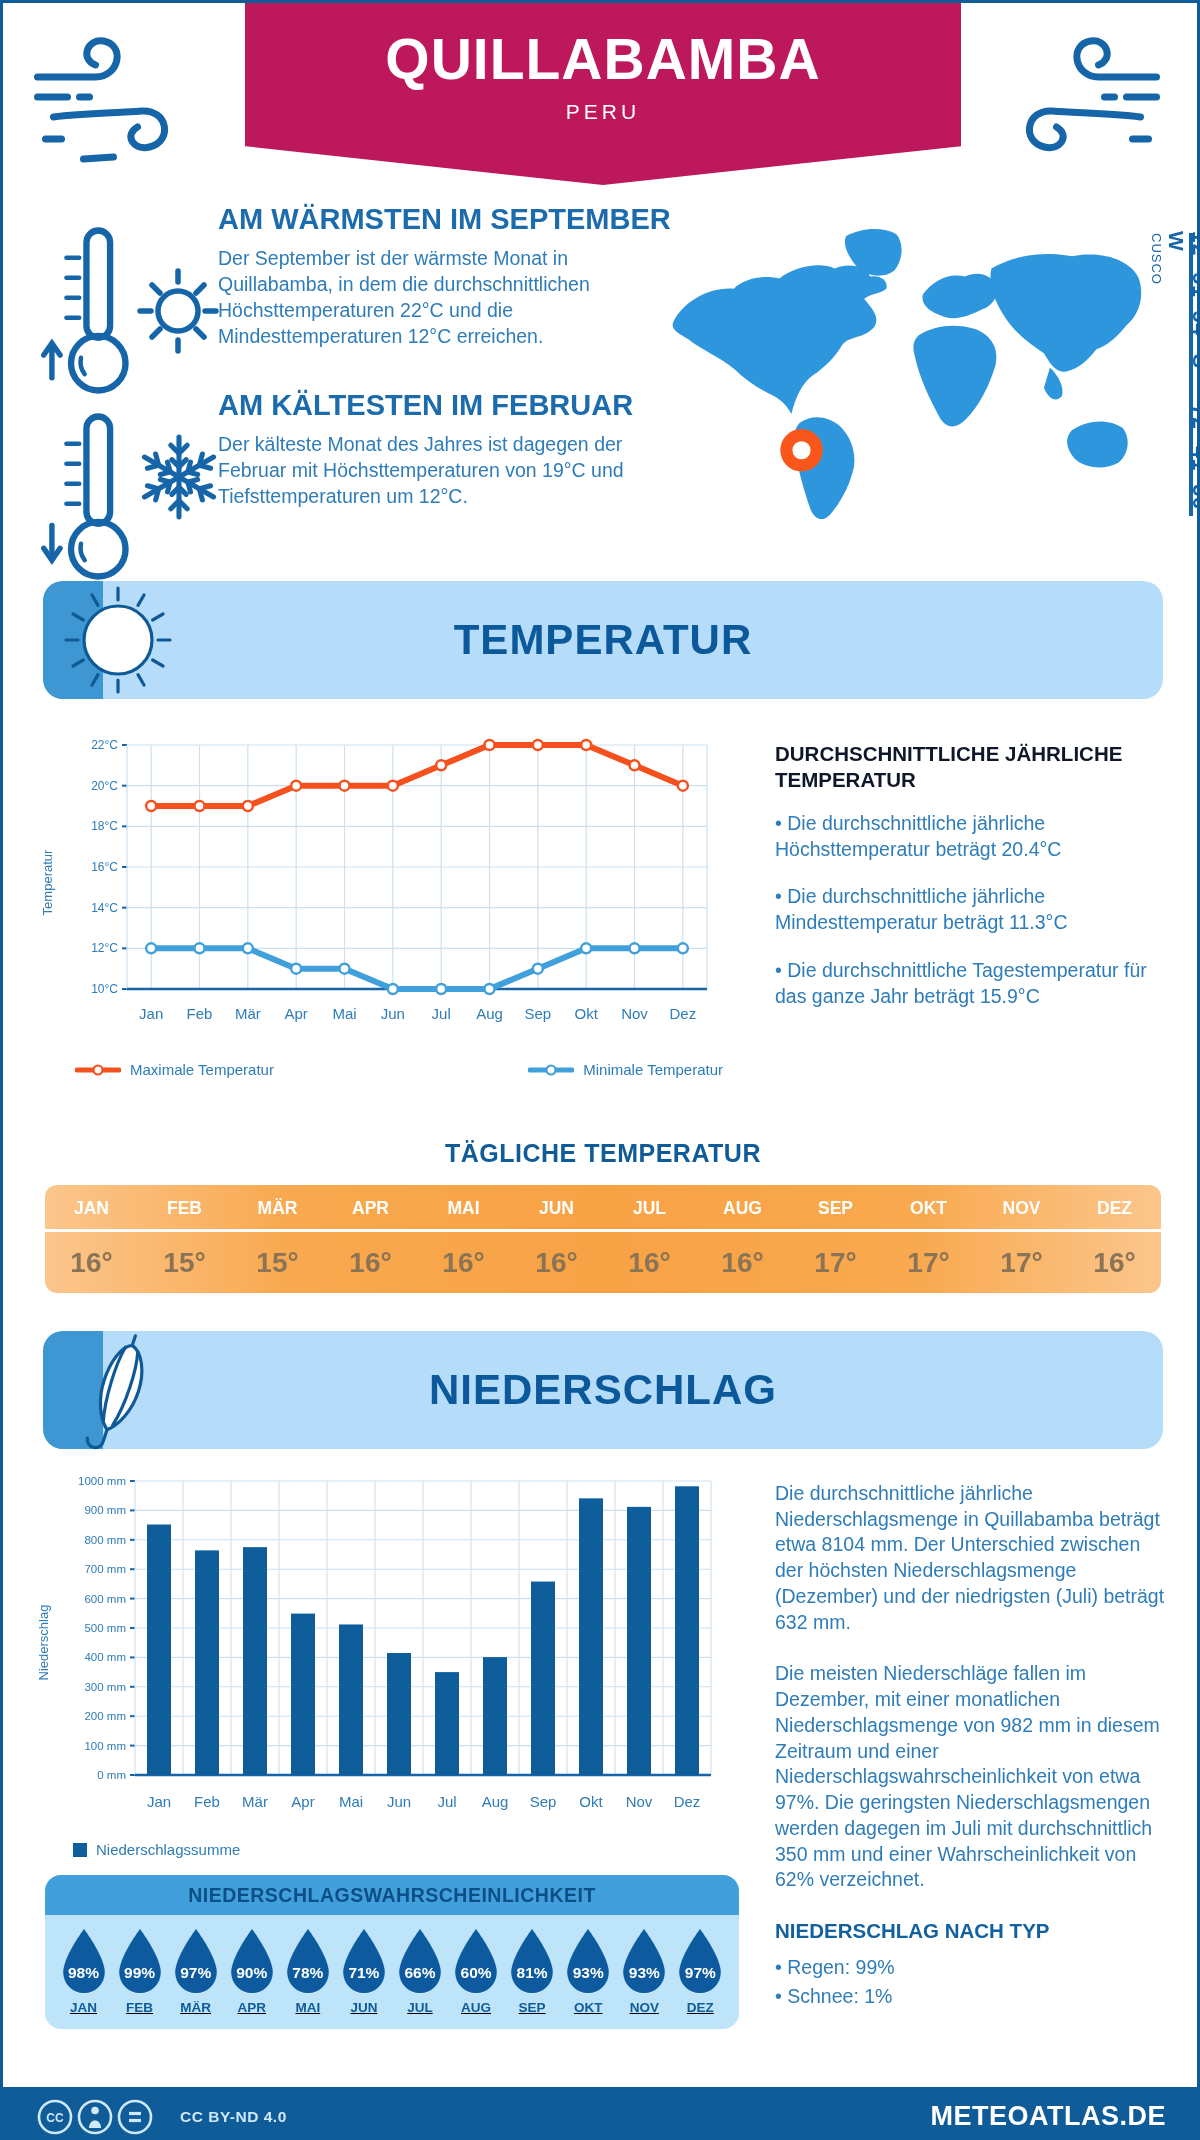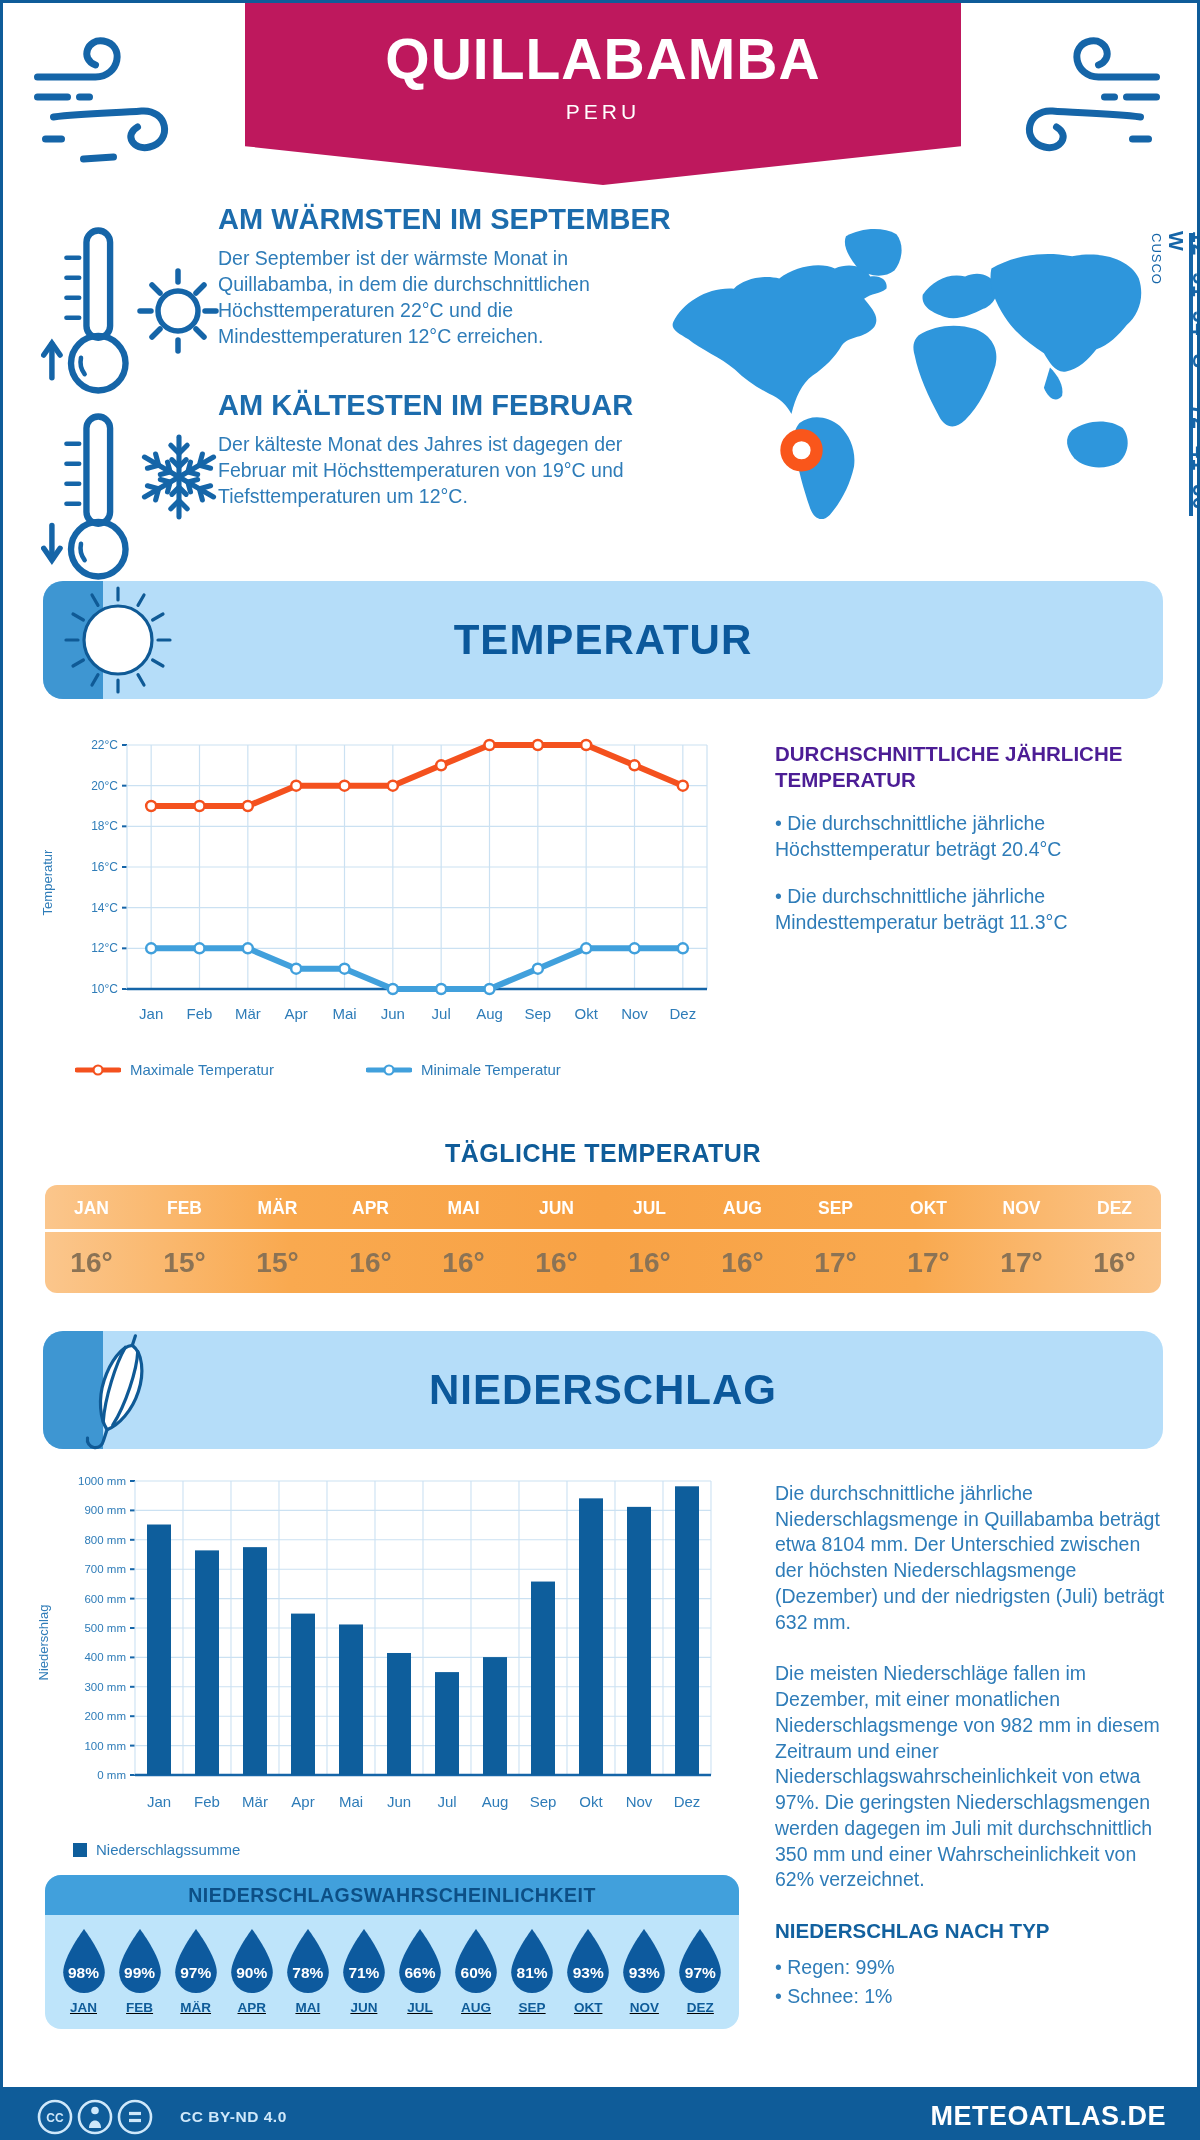--- a/index.html
+++ b/index.html
@@ -26,26 +26,26 @@
 
   
   .section-banner{left:40px;width:1120px;height:118px;background:#B5DDF9;border-radius:20px;}
   .section-banner .tab{position:absolute;left:0;top:0;width:60px;height:118px;background:#3E96D2;border-radius:20px 0 0 20px;}
   .section-banner .stitle{position:absolute;left:0;top:0;width:100%;height:118px;line-height:118px;
       text-align:center;font-size:42px;font-weight:700;color:#0B589B;letter-spacing:1px;}
   .section-banner svg{position:absolute;}
 
   
   .y-label{width:200px;text-align:center;font-size:13px;color:#2E7CB8;transform:rotate(-90deg);}
-  .legend-row{display:flex;justify-content:flex-start;gap:92px;align-items:center;}
+  .legend-row{display:flex;justify-content:space-between;gap:92px;align-items:center;}
   .legend-item{display:flex;align-items:center;gap:9px;font-size:15px;color:#2E7CB8;}
   .legend-swatch{display:inline-block;width:14px;height:14px;}
 
   
-  .sb-head{font-size:20.5px;font-weight:700;color:#4c1d95;line-height:1.28;}
+  .sb-head{font-size:20.5px;font-weight:700;color:#0f172a;line-height:1.28;}
   .sb-bullet{font-size:19.5px;line-height:1.32;color:#2E7CB8;margin-bottom:22px;}
 
   
   .daily-title{left:0;top:1136px;width:1200px;text-align:center;font-size:25px;font-weight:700;color:#0F5C99;letter-spacing:0.5px;}
   .daily-table{left:42px;top:1182px;width:1116px;border-radius:12px;overflow:hidden;
       background:linear-gradient(90deg,#FBC68C 0%,#F9A94F 22%,#F8A245 50%,#F9A94F 78%,#FBC68C 100%);}
   .daily-row{display:flex;}
   .daily-row.months{border-bottom:3px solid #fff;}
   .daily-row .cell{flex:1;text-align:center;}
   .daily-row.months .cell{font-size:17.5px;font-weight:700;color:#fff;padding:13px 0 10px;}
@@ -312,20 +312,21 @@
           <circle cx="23" cy="7" r="4.5" fill="#fff" stroke="#41A0DC" stroke-width="2.2"></circle>
         </svg>
         <span>Minimale Temperatur</span>
       </div>
     </div>
 
   <div class="abs sb-head" style="left:772px;top:738px;width:385px">DURCHSCHNITTLICHE JÄHRLICHE TEMPERATUR</div>
   <div class="abs" style="left:772px;top:808px;width:390px" id="temp-bullets">
       <div class="sb-bullet">• Die durchschnittliche jährliche Höchsttemperatur beträgt 20.4°C</div>
       <div class="sb-bullet">• Die durchschnittliche jährliche Mindesttemperatur beträgt 11.3°C</div>
+      <div class="sb-bullet">• Die durchschnittliche Tagestemperatur für das ganze Jahr beträgt 15.9°C</div>
     </div>
 
   <div class="abs daily-title">TÄGLICHE TEMPERATUR</div>
   <div class="abs daily-table">
     <div class="daily-row months" id="daily-months">
         <div class="cell">JAN</div>
         <div class="cell">FEB</div>
         <div class="cell">MÄR</div>
         <div class="cell">APR</div>
         <div class="cell">MAI</div>

